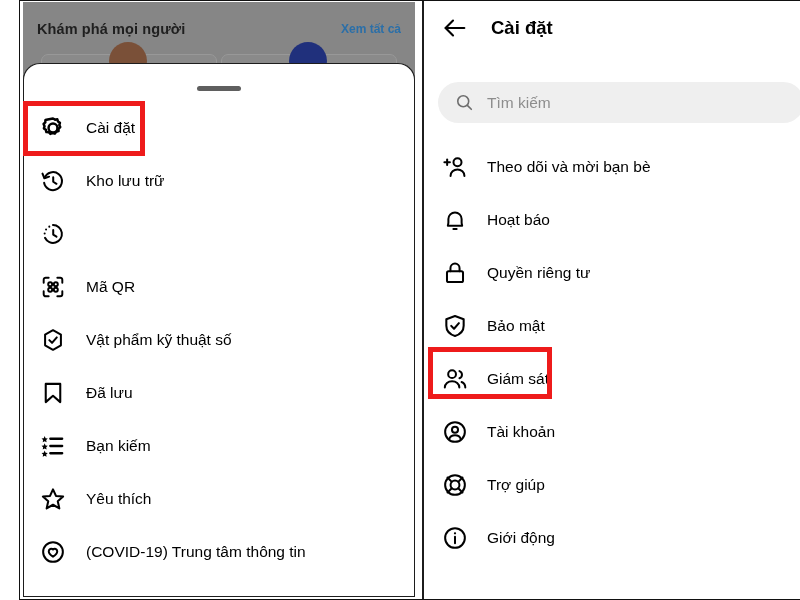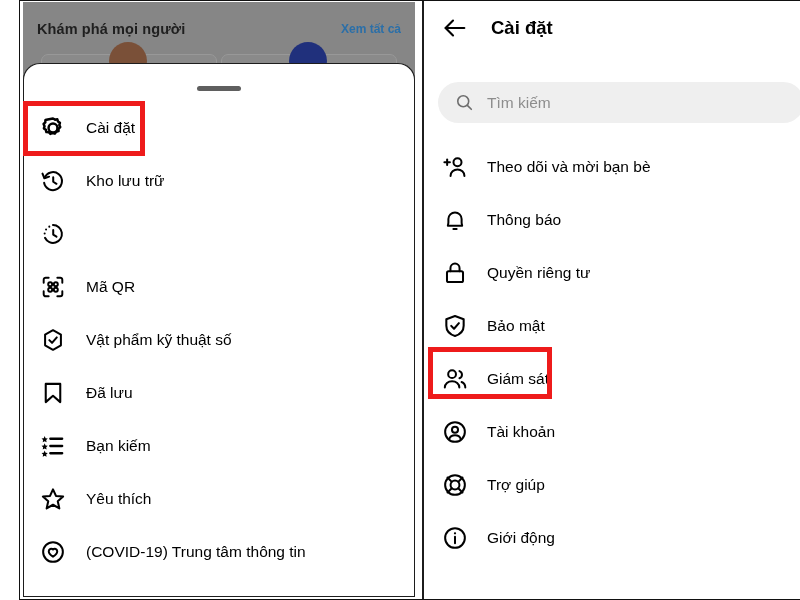--- a/index.html
+++ b/index.html
@@ -401,21 +401,21 @@
         <span class="lbl">Theo dõi và mời bạn bè</span>
       </div>
 
       <div class="rrow">
         <span class="ico">
           <svg viewBox="0 0 24 24" fill="none" stroke="#000" stroke-width="1.85" stroke-linecap="round" stroke-linejoin="round">
             <path d="M5.4 17.4c0-1 .5-1.6.5-3.1v-3.2a6.1 6.1 0 0 1 12.2 0v3.2c0 1.5.5 2.1.5 3.1z"></path>
             <path d="M10.5 20.3h3"></path>
           </svg>
         </span>
-        <span class="lbl">Thông báo</span>
+        <span class="lbl">Hoạt báo</span>
       </div>
 
       <div class="rrow">
         <span class="ico">
           <svg viewBox="0 0 24 24" fill="none" stroke="#000" stroke-width="1.85" stroke-linecap="round" stroke-linejoin="round">
             <rect x="4.6" y="10.3" width="14.8" height="10.1" rx="1.5"></rect>
             <path d="M7.8 10.3V7.5a4.2 4.2 0 0 1 8.4 0v2.8"></path>
           </svg>
         </span>
         <span class="lbl">Quyền riêng tư</span>

